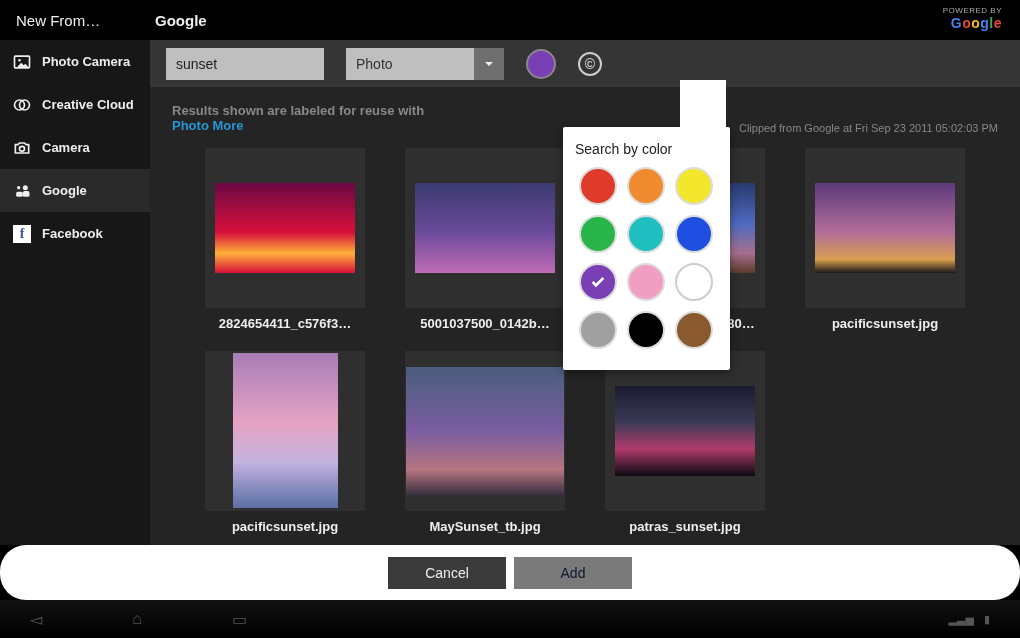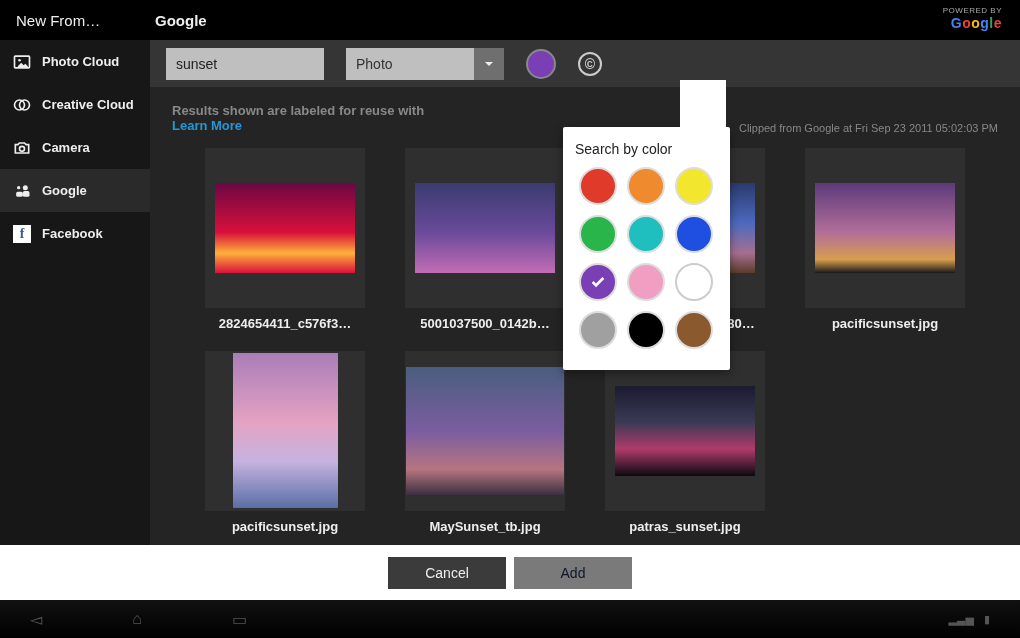--- a/index.html
+++ b/index.html
@@ -242,20 +242,21 @@
   .footer {
     position:absolute;
     left:0;right:0;
     top: 545px;
     height: 55px;
     background:#fff;
     display:flex;
     align-items:center;
     justify-content:center;
     gap: 8px;
+    border-radius: 26px;
   }
   .btn {
     width: 118px; height: 32px;
     display:flex;align-items:center;justify-content:center;
     font-size: 14px;
     color:#eee;
     cursor:pointer;
   }
   .btn.cancel { background:#3b3b3b; }
   .btn.add { background:#7a7a7a; color:#0f172a; cursor:default;}
@@ -296,21 +297,21 @@
   <div class="sidebar">
 
     <div class="side-item">
       <span class="side-icon">
         <svg viewBox="0 0 24 24">
             <rect x="3" y="5" width="18" height="14" rx="1" fill="none" stroke="#eee" stroke-width="2"></rect>
             <circle cx="9" cy="10" r="1.5"></circle>
             <path d="M7 17l4-4 3 3 2-2 3 3v2H7z"></path>
           </svg>
       </span>
-      <span>Photo Cloud</span>
+      <span>Photo Camera</span>
     </div>
 
     <div class="side-item">
       <span class="side-icon">
         <svg viewBox="0 0 24 24">
             <circle cx="9" cy="12" r="6" fill="none" stroke="#eee" stroke-width="2"></circle>
             <circle cx="15" cy="12" r="6" fill="none" stroke="#eee" stroke-width="2"></circle>
           </svg>
       </span>
       <span>Creative Cloud</span>
@@ -358,21 +359,21 @@
               <path d="M1 3l4 4 4-4z"></path>
             </svg>
         </span>
       </div>
       <span class="color-swatch" style="background:#7a3fb5"></span>
       <span class="copyright-badge">©</span>
     </div>
 
     <div class="results-info">
       <span>Results shown are labeled for reuse with</span><br>
-      <span class="learn-more">Learn More</span>
+      <span class="learn-more">Photo More</span>
     </div>
     <div class="clipped">Clipped from Google at Fri Sep 23 2011 05:02:03 PM</div>
 
     <div class="grid">
         <div class="thumb">
           <div class="box">
             <div class="img s1 "></div>
           </div>
           <div class="name">2824654411_c576f3…</div>
         </div>

